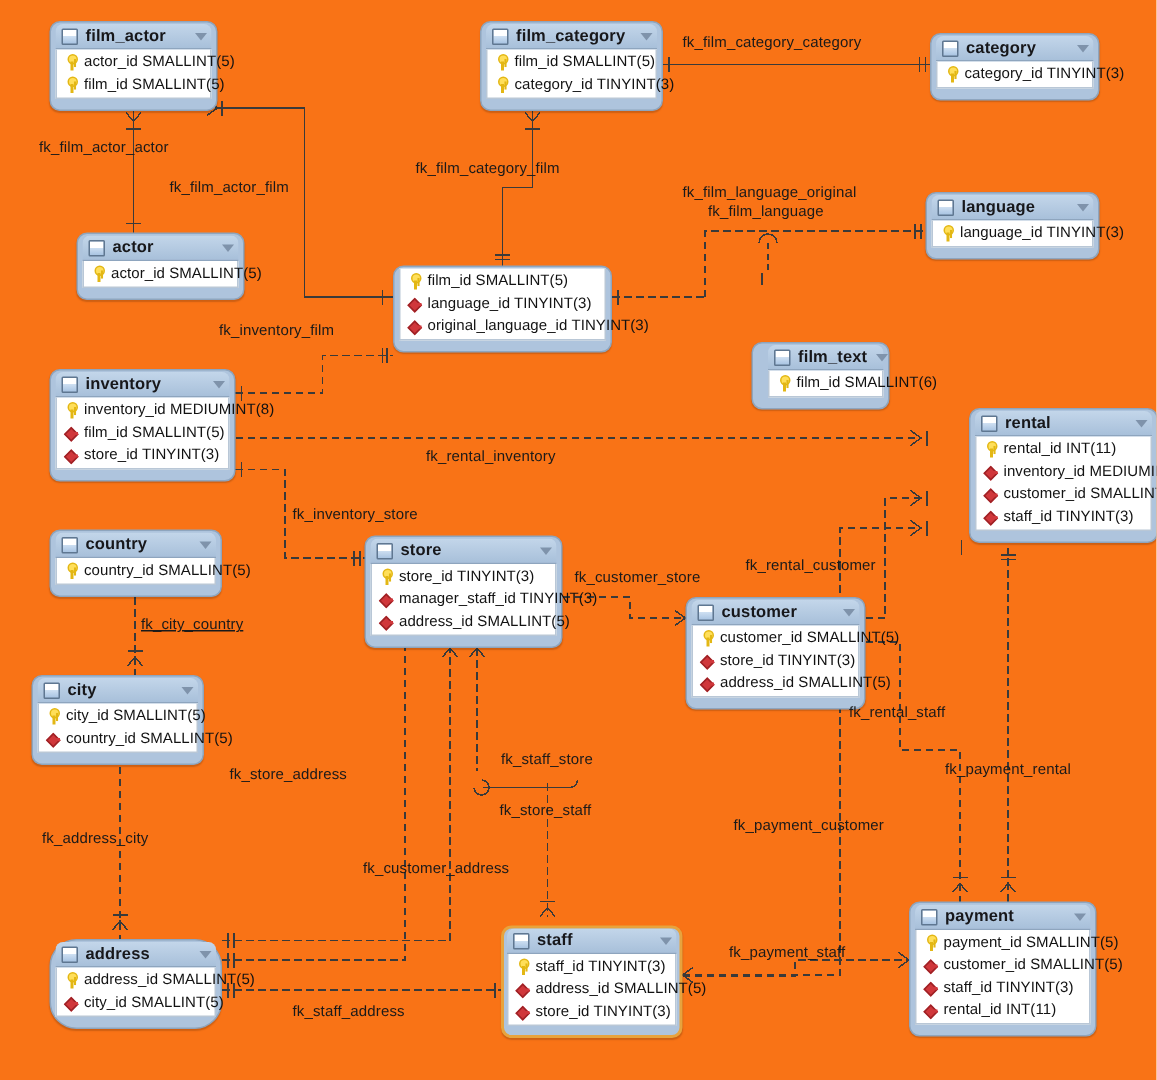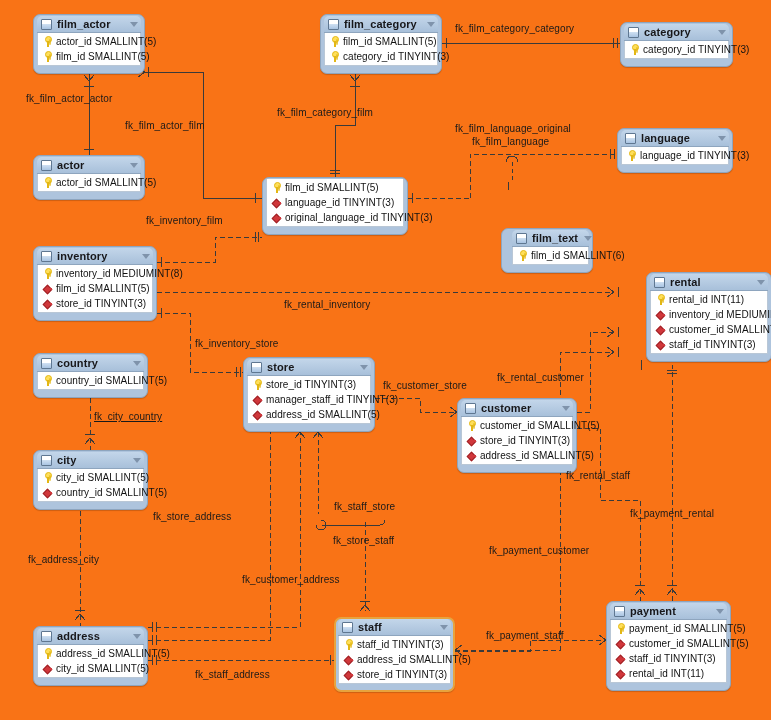--- a/index.html
+++ b/index.html
@@ -330,21 +330,21 @@
           <span class="tbl-title">language</span>
           <span class="tbl-caret"></span>
         </div>
         <div class="tbl-body">
           <div class="col">
             <span class="kicon pk"></span>
             <span class="col-text">language_id TINYINT(3)</span>
           </div>
         </div>
       </div>
-      <div class="tbl" style="left: 33px; top: 155px; width: 112px;">
+      <div class="tbl" style="left: 51px; top: 155px; width: 112px;">
         <div class="tbl-header">
           <span class="tbl-icon"></span>
           <span class="tbl-title">actor</span>
           <span class="tbl-caret"></span>
         </div>
         <div class="tbl-body">
           <div class="col">
             <span class="kicon pk"></span>
             <span class="col-text">actor_id SMALLINT(5)</span>
           </div>
@@ -473,21 +473,21 @@
           <div class="col">
             <span class="kicon fk"></span>
             <span class="col-text">store_id TINYINT(3)</span>
           </div>
           <div class="col">
             <span class="kicon fk"></span>
             <span class="col-text">address_id SMALLINT(5)</span>
           </div>
         </div>
       </div>
-      <div class="tbl" style="left: 33px; top: 450px; width: 115px;">
+      <div class="tbl" style="left: 21px; top: 450px; width: 115px;">
         <div class="tbl-header">
           <span class="tbl-icon"></span>
           <span class="tbl-title">city</span>
           <span class="tbl-caret"></span>
         </div>
         <div class="tbl-body">
           <div class="col">
             <span class="kicon pk"></span>
             <span class="col-text">city_id SMALLINT(5)</span>
           </div>
@@ -536,21 +536,21 @@
           <div class="col">
             <span class="kicon fk"></span>
             <span class="col-text">address_id SMALLINT(5)</span>
           </div>
           <div class="col">
             <span class="kicon fk"></span>
             <span class="col-text">store_id TINYINT(3)</span>
           </div>
         </div>
       </div>
-      <div class="tbl" style="left: 33px; top: 626px; width: 115px;">
+      <div class="tbl" style="left: 33px; top: 626px; width: 115px; border-radius: 18px;">
         <div class="tbl-header">
           <span class="tbl-icon"></span>
           <span class="tbl-title">address</span>
           <span class="tbl-caret"></span>
         </div>
         <div class="tbl-body">
           <div class="col">
             <span class="kicon pk"></span>
             <span class="col-text">address_id SMALLINT(5)</span>
           </div>
@@ -559,21 +559,21 @@
             <span class="col-text">city_id SMALLINT(5)</span>
           </div>
         </div>
       </div>
     </div>
 
   <div id="labels-layer">
       <div class="rel-label" style="left: 455px; top: 23px;">fk_film_category_category</div>
       <div class="rel-label" style="left: 26px; top: 93px;">fk_film_actor_actor</div>
       <div class="rel-label" style="left: 277px; top: 107px;">fk_film_category_film</div>
-      <div class="rel-label" style="left: 113px; top: 120px; margin-left: 12px;">fk_film_actor_film</div>
+      <div class="rel-label" style="left: 113px; top: 120px;">fk_film_actor_film</div>
       <div class="rel-label" style="left: 455px; top: 123px;">fk_film_language_original</div>
       <div class="rel-label" style="left: 472px; top: 136px;">fk_film_language</div>
       <div class="rel-label" style="left: 146px; top: 215px;">fk_inventory_film</div>
       <div class="rel-label" style="left: 284px; top: 299px;">fk_rental_inventory</div>
       <div class="rel-label" style="left: 195px; top: 338px;">fk_inventory_store</div>
       <div class="rel-label" style="left: 383px; top: 380px;">fk_customer_store</div>
       <div class="rel-label" style="left: 497px; top: 372px;">fk_rental_customer</div>
       <div class="rel-label" style="left: 94px; top: 411px; text-decoration: underline;">fk_city_country</div>
       <div class="rel-label" style="left: 566px; top: 470px;">fk_rental_staff</div>
       <div class="rel-label" style="left: 153px; top: 511px;">fk_store_address</div>

